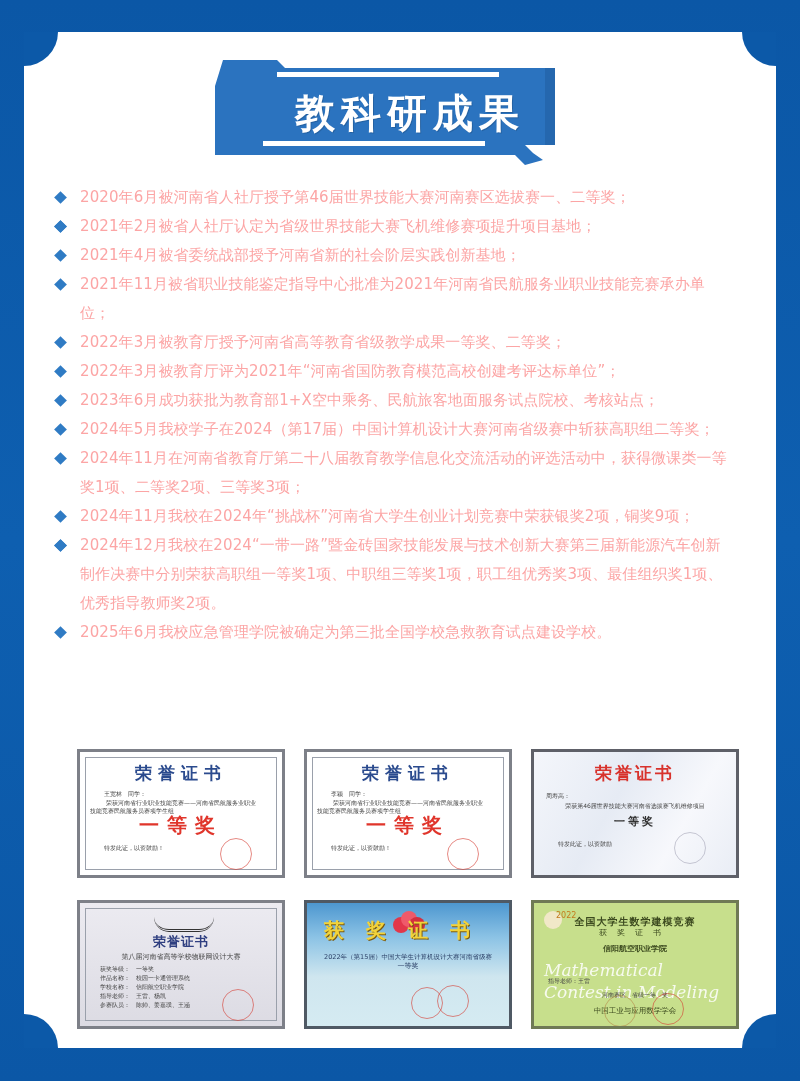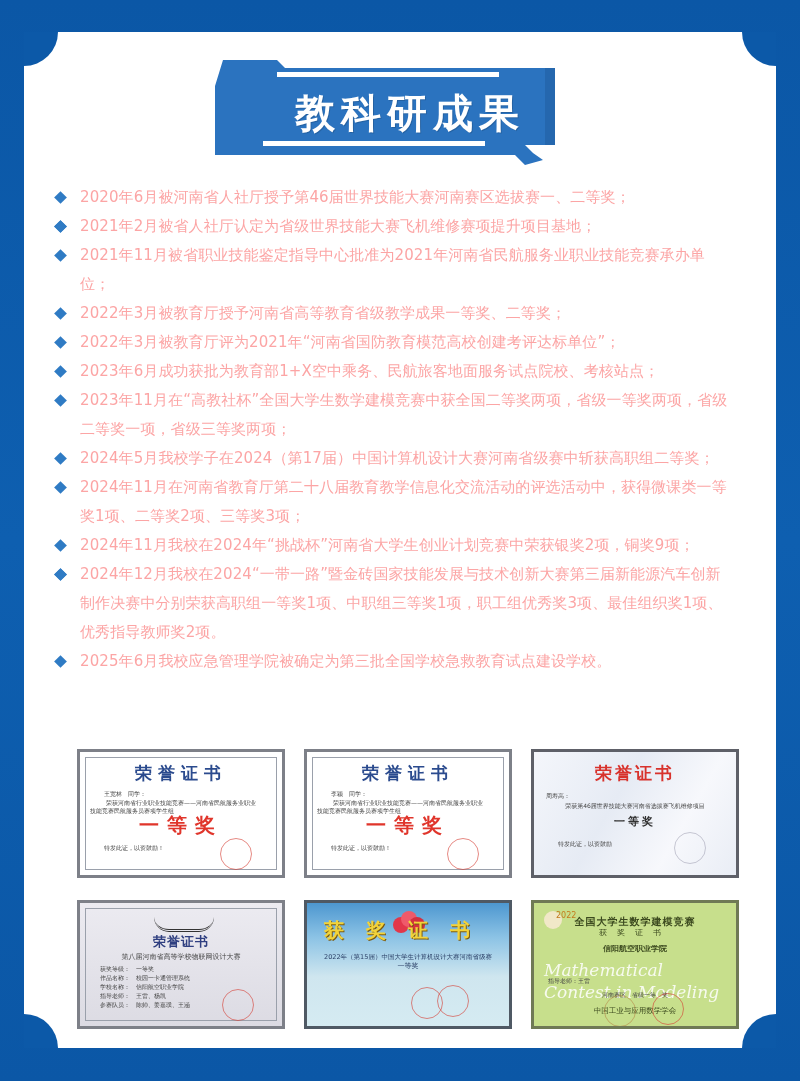--- a/index.html
+++ b/index.html
@@ -143,25 +143,25 @@
     <rect x="62" y="12" width="222" height="5" fill="#ffffff"></rect>
     <rect x="48" y="81" width="222" height="5" fill="#ffffff"></rect>
   </svg>
   <div class="banner-title">教科研成果</div>
 </div>
 
 <ul class="list">
   <li><span class="bullet"></span><span>2020年6月被河南省人社厅授予第46届世界技能大赛河南赛区选拔赛一、二等奖；</span></li>
   <li><span class="bullet"></span></li>
   <li><span class="bullet"></span><span>2021年2月被省人社厅认定为省级世界技能大赛飞机维修赛项提升项目基地；</span></li>
+  <li><span class="bullet"></span><span>2021年4月被省委统战部授予河南省新的社会阶层实践创新基地；</span></li>
   <li><span class="bullet"></span><span>2021年11月被省职业技能鉴定指导中心批准为2021年河南省民航服务业职业技能竞赛承办单位；</span></li>
   <li><span class="bullet"></span><span>2022年3月被教育厅授予河南省高等教育省级教学成果一等奖、二等奖；</span></li>
   <li><span class="bullet"></span><span>2022年3月被教育厅评为2021年“河南省国防教育模范高校创建考评达标单位”；</span></li>
   <li><span class="bullet"></span><span>2023年6月成功获批为教育部1+X空中乘务、民航旅客地面服务试点院校、考核站点；</span></li>
-  <li><span class="bullet"></span><span>2023年11月在“高教社杯”全国大学生数学建模竞赛中获全国二等奖两项，省级一等奖两项，省级二等奖一项，省级三等奖两项；</span></li>
   <li><span class="bullet"></span><span>2024年5月我校学子在2024（第17届）中国计算机设计大赛河南省级赛中斩获高职组二等奖；</span></li>
   <li><span class="bullet"></span><span>2024年11月在河南省教育厅第二十八届教育教学信息化交流活动的评选活动中，获得微课类一等奖1项、二等奖2项、三等奖3项；</span></li>
   <li><span class="bullet"></span><span>2024年11月我校在2024年“挑战杯”河南省大学生创业计划竞赛中荣获银奖2项，铜奖9项；</span></li>
   <li><span class="bullet"></span></li>
   <li><span class="bullet"></span><span>2024年12月我校在2024“一带一路”暨金砖国家技能发展与技术创新大赛第三届新能源汽车创新制作决赛中分别荣获高职组一等奖1项、中职组三等奖1项，职工组优秀奖3项、最佳组织奖1项、优秀指导教师奖2项。</span></li>
   <li><span class="bullet"></span><span>2025年6月我校应急管理学院被确定为第三批全国学校急救教育试点建设学校。</span></li>
 </ul>
 
 <div class="certs">
 

